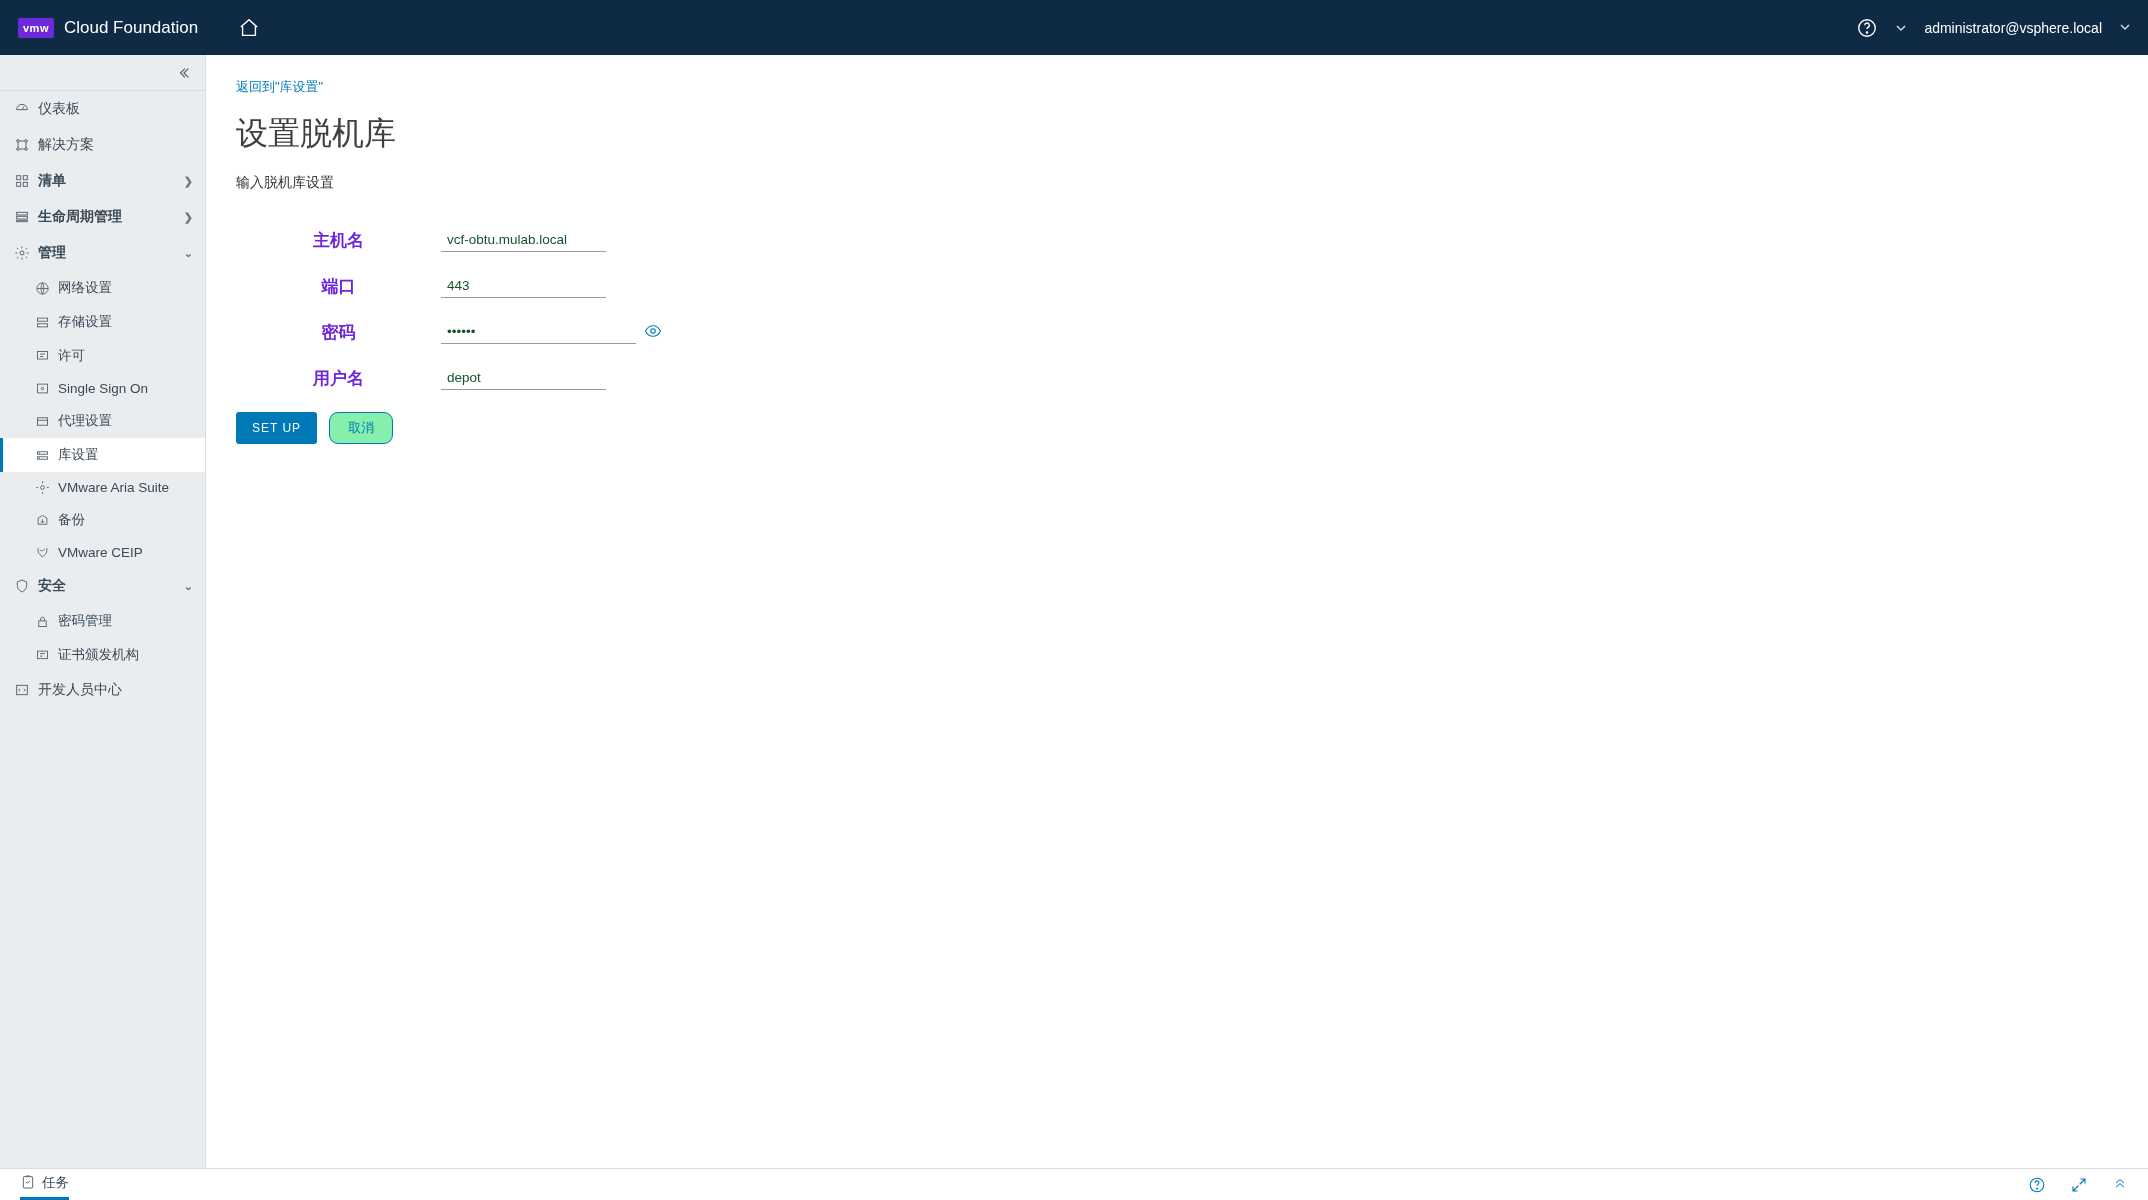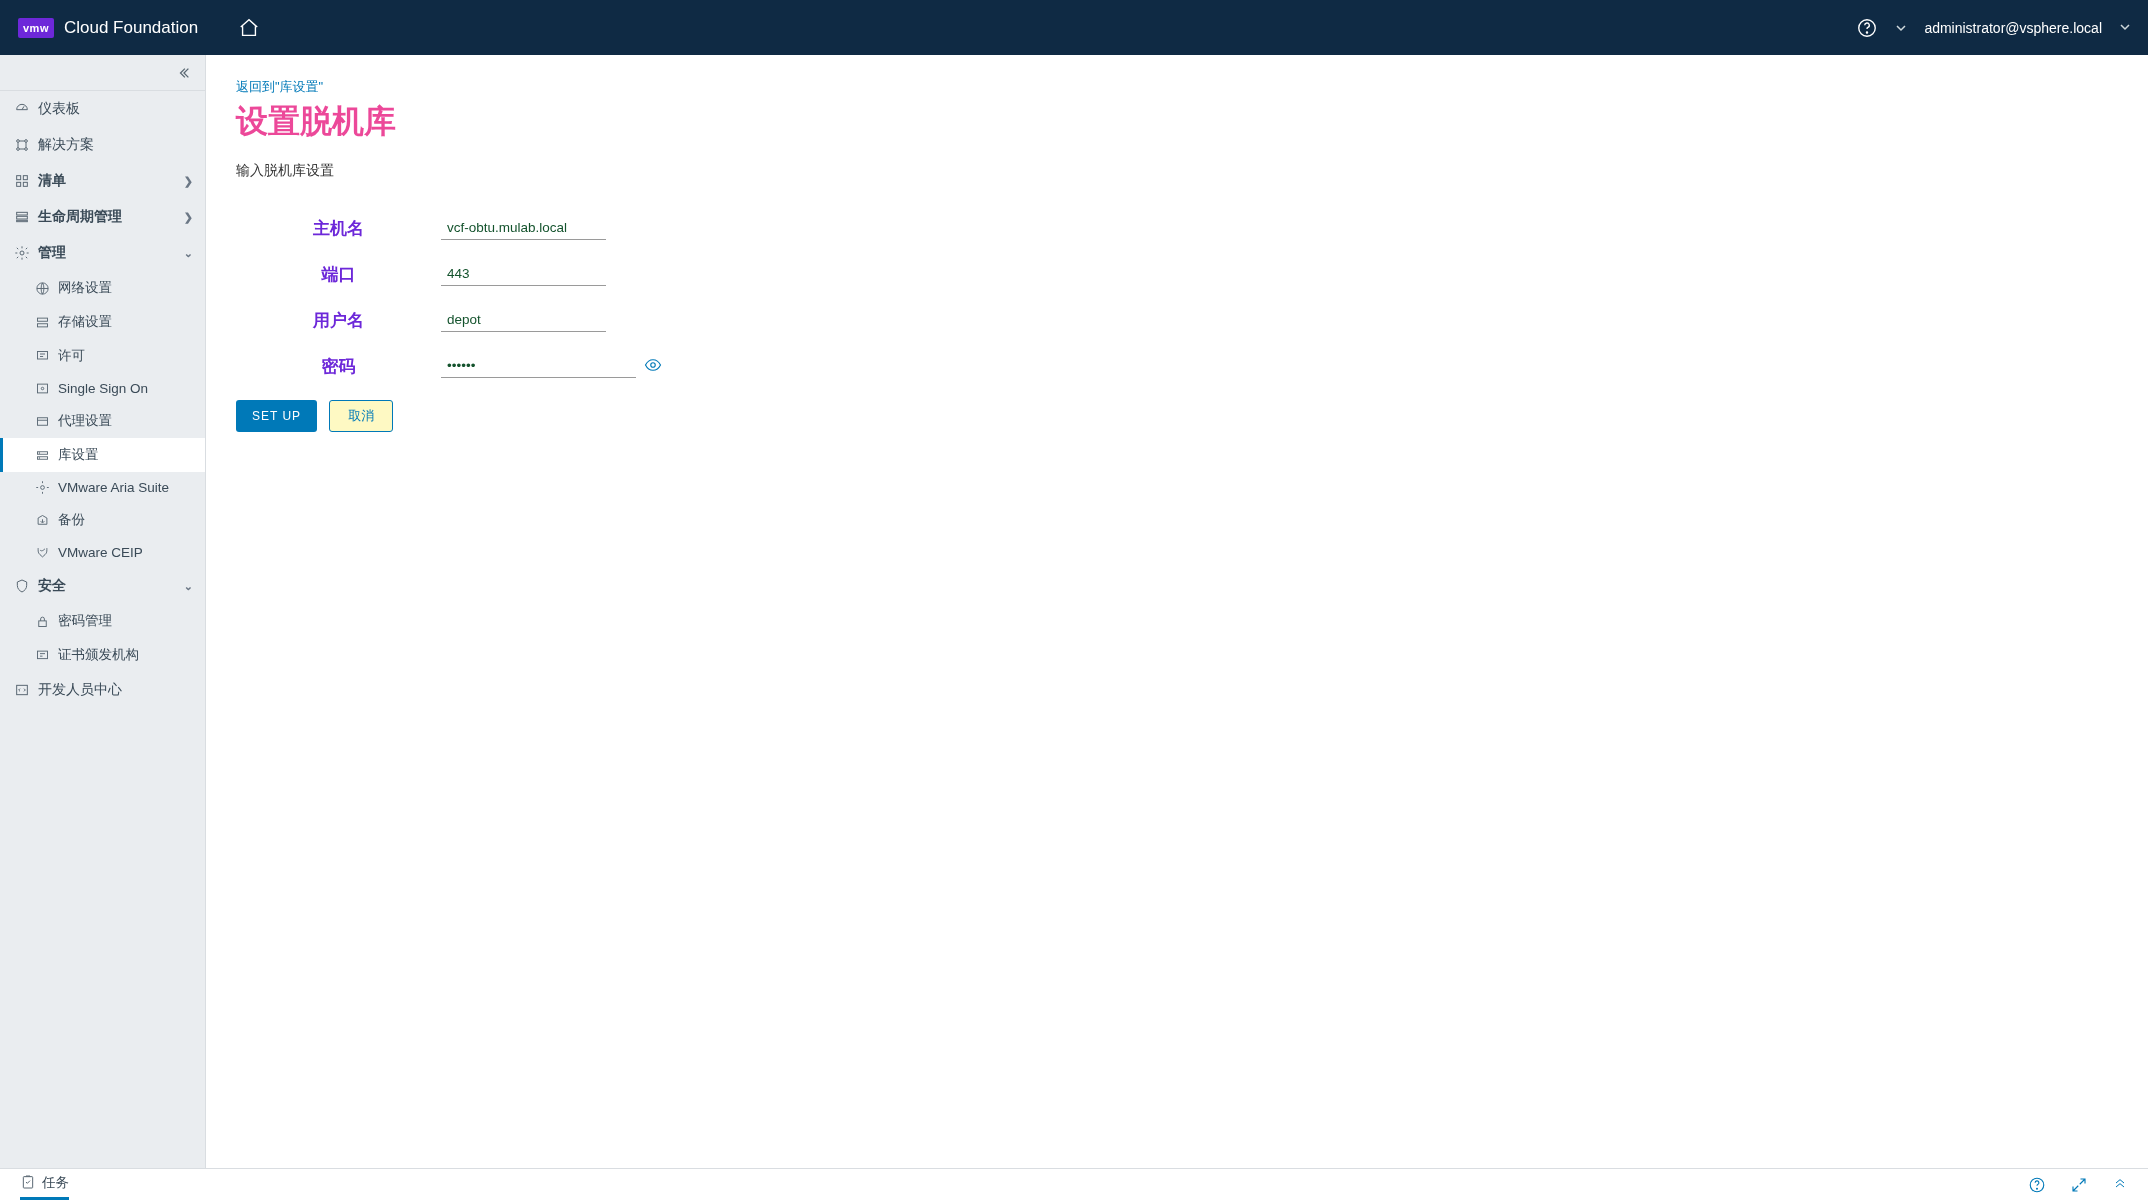--- a/index.html
+++ b/index.html
@@ -81,21 +81,21 @@
   .nav-icon { width: 16px; display: inline-flex; justify-content: center; color: #5a6873; font-size: 14px; }
 
   
   .main {
     flex: 1;
     padding: 22px 30px;
     overflow-y: auto;
     background: #fff;
   }
   .back-link { color: #0079b8; font-size: 13px; text-decoration: none; cursor: pointer; }
-  .page-title { font-size: 32px; font-weight: 700; color: #ec4899; margin-top: 4px; }
+  .page-title { font-size: 32px; font-weight: 400; color: #404040; margin-top: 16px; }
   .page-subtitle { font-size: 14px; color: #333; margin-top: 18px; }
 
   .form { margin-top: 36px; }
   .form-row { display: flex; align-items: center; margin-bottom: 22px; }
   .form-label { width: 205px; font-size: 17px; font-weight: 600; color: #6d28d9; text-align: center; }
   .form-input-wrap { position: relative; width: 165px; }
   .form-input-wrap.pw { width: 195px; }
   .form-input {
     width: 100%;
     border: none;
@@ -121,27 +121,27 @@
     border: none;
     padding: 0 16px;
     height: 32px;
     font-size: 12px;
     letter-spacing: 1px;
     border-radius: 3px;
     cursor: pointer;
     font-weight: 500;
   }
   .btn-outline {
-    background: #fef9c3;
+    background: #86efac;
     color: #0079b8;
     border: 1px solid #0079b8;
     padding: 0 18px;
     height: 32px;
     font-size: 13px;
-    border-radius: 3px;
+    border-radius: 9px;
     cursor: pointer;
   }
 
   
   .footer {
     height: 32px;
     border-top: 1px solid #d9dde1;
     display: flex;
     align-items: center;
     padding: 0 20px;
@@ -387,34 +387,34 @@
     <div class="form">
       <div class="form-row">
         <div class="form-label">主机名</div>
         <div class="form-input-wrap"><input class="form-input" type="text" value="vcf-obtu.mulab.local" style=""></div>
       </div>
       <div class="form-row">
         <div class="form-label">端口</div>
         <div class="form-input-wrap"><input class="form-input" type="text" value="443" style=""></div>
       </div>
       <div class="form-row">
-        <div class="form-label">用户名</div>
-        <div class="form-input-wrap"><input class="form-input" type="text" value="depot" style=""></div>
-      </div>
-      <div class="form-row">
         <div class="form-label">密码</div>
         <div class="form-input-wrap pw">
           <input class="form-input" type="text" value="••••••" style="">
           <span class="pw-eye">
             <svg class="stroke-icon" width="18" height="18" viewBox="0 0 24 24">
                 <path d="M2 12s3.5-7 10-7 10 7 10 7-3.5 7-10 7S2 12 2 12z"></path>
                 <circle cx="12" cy="12" r="3"></circle>
               </svg>
           </span>
         </div>
+      </div>
+      <div class="form-row">
+        <div class="form-label">用户名</div>
+        <div class="form-input-wrap"><input class="form-input" type="text" value="depot" style=""></div>
       </div>
 
       <div class="actions">
         <button class="btn-primary">SET UP</button>
         <button class="btn-outline">取消</button>
       </div>
     </div>
   </div>
 </div>
 

